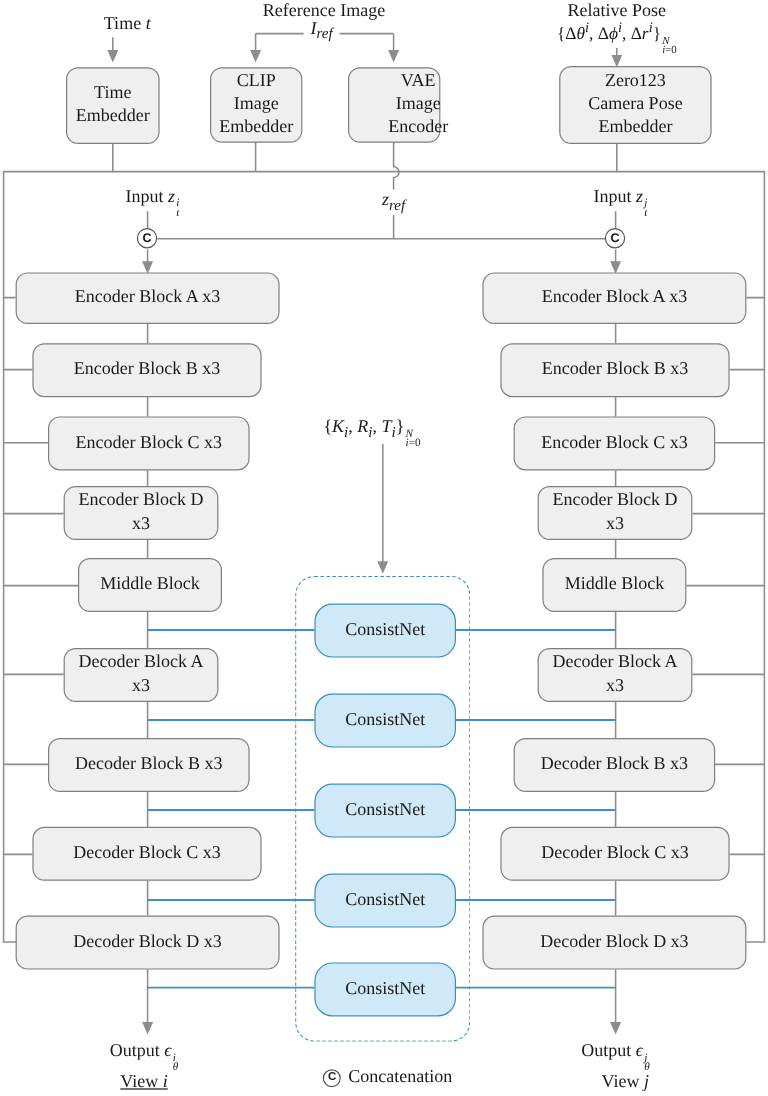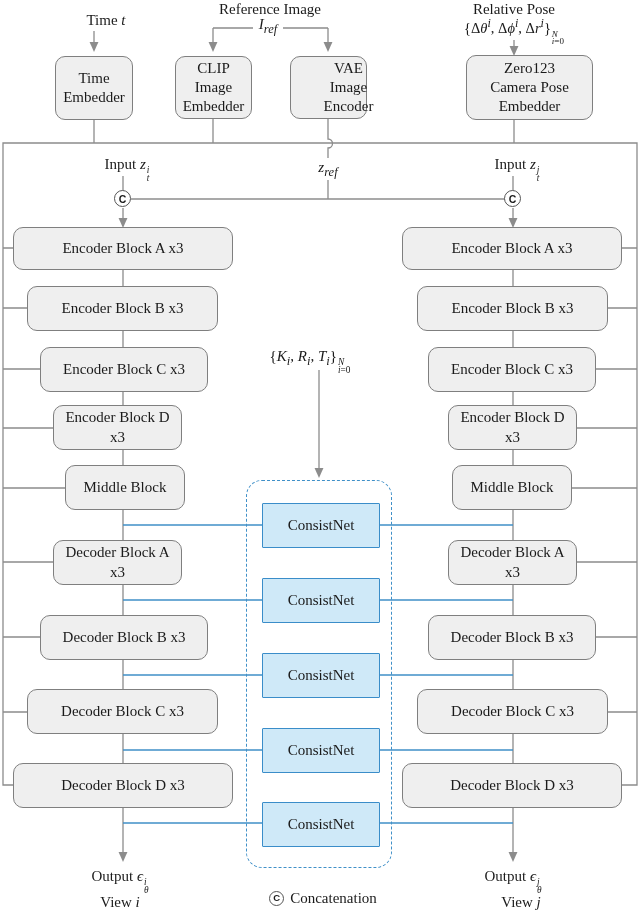--- a/index.html
+++ b/index.html
@@ -12,21 +12,21 @@
   svg.wires{position:absolute;left:0;top:0;z-index:1;}
   .g{stroke:var(--line-gray);stroke-width:1.3px;fill:none;}
   .b{stroke:var(--blue-line);stroke-width:1.5px;fill:none;}
   .ahp{fill:var(--line-gray);}
   .gbox{position:absolute;z-index:3;display:flex;align-items:center;justify-content:center;
         text-align:center;white-space:pre-line;background:var(--box-fill);
         border:1.3px solid var(--box-border);border-radius:10px;
         font-size:15px;line-height:1.28;box-sizing:border-box;}
   .cnbox{position:absolute;z-index:3;display:flex;align-items:center;justify-content:center;
         background:var(--consistnet-fill);border:1.4px solid var(--consistnet-border);
-        border-radius:1px;font-size:15px;box-sizing:border-box;}
+        border-radius:15px;font-size:15px;box-sizing:border-box;}
   .dashedbox{position:absolute;z-index:2;border:1.6px dashed var(--blue-line);
         border-radius:16px;box-sizing:border-box;}
   .lbl{position:absolute;z-index:4;text-align:center;font-size:15px;line-height:1.2;}
   .sm{font-size:14.5px;}
   .whitebg{background:var(--canvas-bg);z-index:5;}
   .ss{display:inline-flex;flex-direction:column;vertical-align:-0.45em;line-height:0.85;
       font-size:0.62em;margin-left:1px;text-align:left;}
   .concat-circ{position:absolute;z-index:5;width:17px;height:17px;border:1.2px solid #555;
       border-radius:50%;background:#fff;display:flex;align-items:center;justify-content:center;
       font-size:10.5px;font-weight:bold;box-sizing:border-box;font-family:"Liberation Sans",sans-serif;}
@@ -152,21 +152,21 @@
   <div class="cnbox" style="left:262px;top:503px;width:118px;height:45px;">ConsistNet</div>
   <div class="cnbox" style="left:262px;top:578px;width:118px;height:45px;">ConsistNet</div>
   <div class="cnbox" style="left:262px;top:653px;width:118px;height:45px;">ConsistNet</div>
   <div class="cnbox" style="left:262px;top:728px;width:118px;height:45px;">ConsistNet</div>
   <div class="cnbox" style="left:262px;top:802px;width:118px;height:45px;">ConsistNet</div>
 
   <div class="lbl" style="left:70px;top:867px;width:100px;">Output <i>ϵ</i><span class="ss">
         <span><i>i</i></span>
         <span><i>θ</i></span>
       </span></div>
-  <div class="lbl" style="left:70px;top:893px;width:100px;">View <i>i</i></div>
+  <div class="lbl" style="left:70px;top:893px;width:100px;text-decoration:underline;">View <i>i</i></div>
   <div class="lbl" style="left:460px;top:867px;width:106px;">Output <i>ϵ</i><span class="ss">
         <span><i>j</i></span>
         <span><i>θ</i></span>
       </span></div>
   <div class="lbl" style="left:468px;top:893px;width:106px;">View <i>j</i></div>
 
   <div class="legend lbl" style="left:238px;top:889px;width:170px;">
     <span class="circ">C</span>
     <span>Concatenation</span>
   </div>

